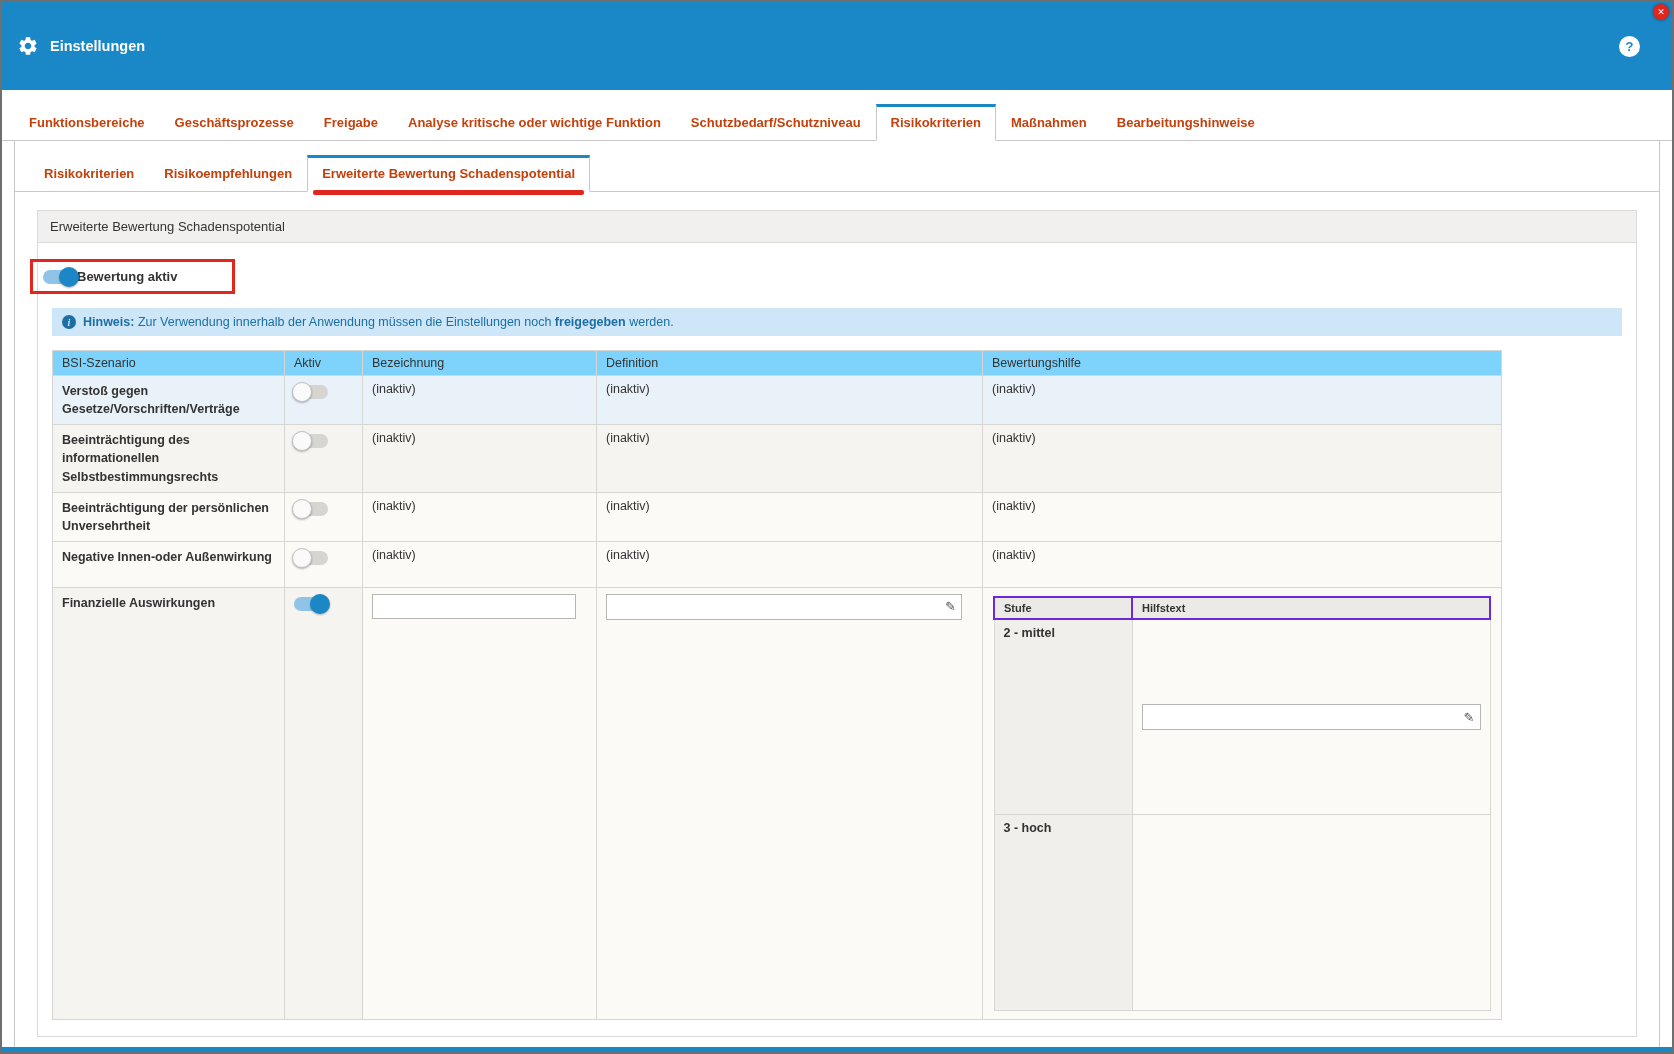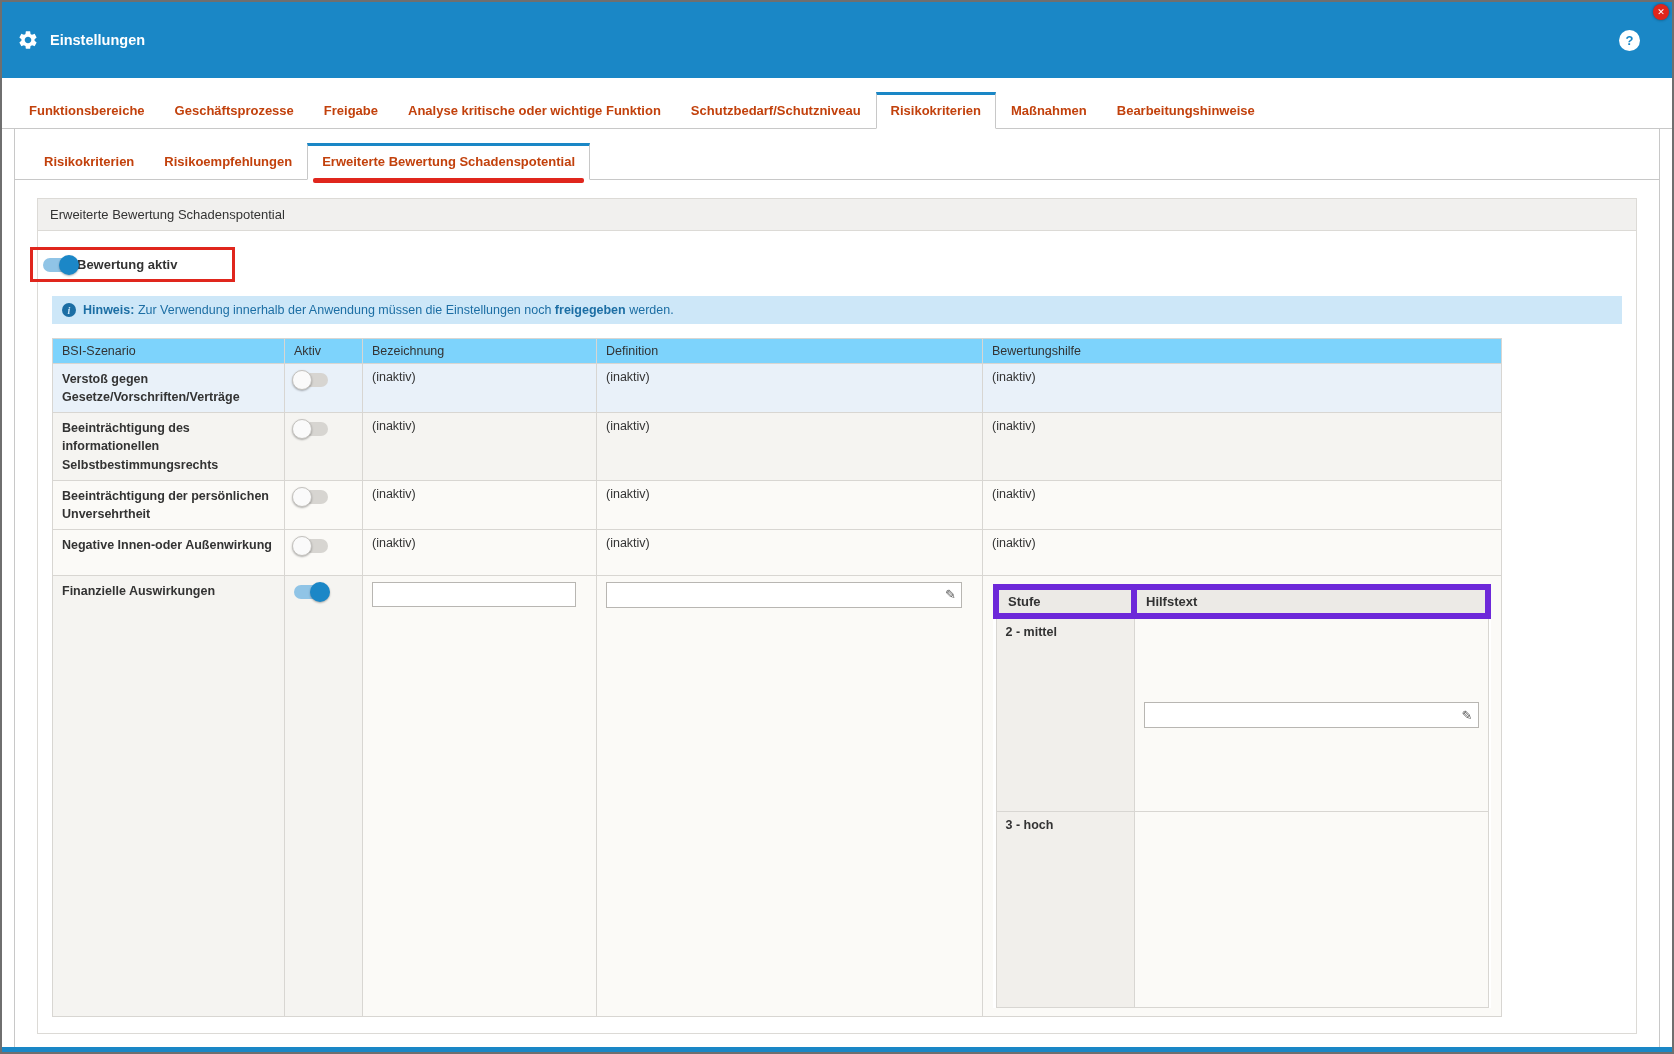--- a/index.html
+++ b/index.html
@@ -2,21 +2,21 @@
 <html><head>
 <meta charset="utf-8">
 <style>
   html,body{margin:0;padding:0;background:#e8e8e8;}
   .screen{
     width:1674px;height:1054px;box-sizing:border-box;position:relative;
     background:#fff;border:2px solid #6f6f6f;overflow:hidden;
     font-family:"Liberation Sans",sans-serif;color:#333;
   }
   
-  .titlebar{height:56px;background:#1a87c6;display:flex;align-items:center;padding:10px 14px;}
+  .titlebar{height:56px;background:#1a87c6;display:flex;align-items:center;padding:16px 14px;}
   .titlebar .gear{width:24px;height:24px;display:flex;align-items:center;justify-content:center;}
   .titlebar .app-title{color:#fff;font-size:14.5px;font-weight:bold;margin-left:10px;}
   .help-circle{margin-left:auto;margin-right:18px;width:21px;height:21px;border-radius:50%;
     background:#fff;color:#1a87c6;font-weight:bold;font-size:13px;
     display:flex;align-items:center;justify-content:center;cursor:pointer;}
   .close-btn{position:absolute;top:2px;right:3px;width:16px;height:16px;border-radius:50%;
     background:#e1251b;color:#fff;font-size:9px;line-height:16px;text-align:center;
     box-shadow:0 0 3px rgba(0,0,0,.45);cursor:pointer;z-index:20;}
   
   .tabs{display:flex;align-items:flex-end;border-bottom:1px solid #c8c8c8;padding:0 12px;}
@@ -73,21 +73,21 @@
   
   .text-input{height:25px;border:1px solid #b8b6b2;box-sizing:border-box;background:#fff;
     font-family:"Liberation Sans",sans-serif;font-size:12.5px;padding:0 6px;outline:none;}
   .input-edit{display:flex;align-items:center;border:1px solid #b8b6b2;background:#fff;
     height:26px;box-sizing:border-box;padding-right:5px;}
   .input-edit input{border:none;flex:1;min-width:0;height:100%;padding:0 6px;outline:none;
     font-family:"Liberation Sans",sans-serif;font-size:12.5px;background:transparent;}
   .edit-icon{color:#555;font-size:13px;cursor:pointer;line-height:1;}
   
   table.subtable{border-collapse:collapse;width:100%;background:#fff;table-layout:fixed;}
-  table.subtable th{background:#eceae6;border:6px solid #6d28d9;font-size:13px;font-weight:bold;
+  table.subtable th{background:#eceae6;border:2px solid #6d28d9;font-size:11px;font-weight:bold;
     text-align:left;padding:4px 9px;}
   table.subtable td{border:1px solid #d8d6d2;padding:6px 9px;vertical-align:middle;}
   table.subtable td.level{background:#f1efeb;font-weight:bold;font-size:12.5px;vertical-align:top;}
   col.sub-level{width:138px;}
   
   .bottom-strip{position:absolute;left:0;right:0;bottom:0;height:5px;background:#1a87c6;}
 </style>
 </head>
 <body>
 

